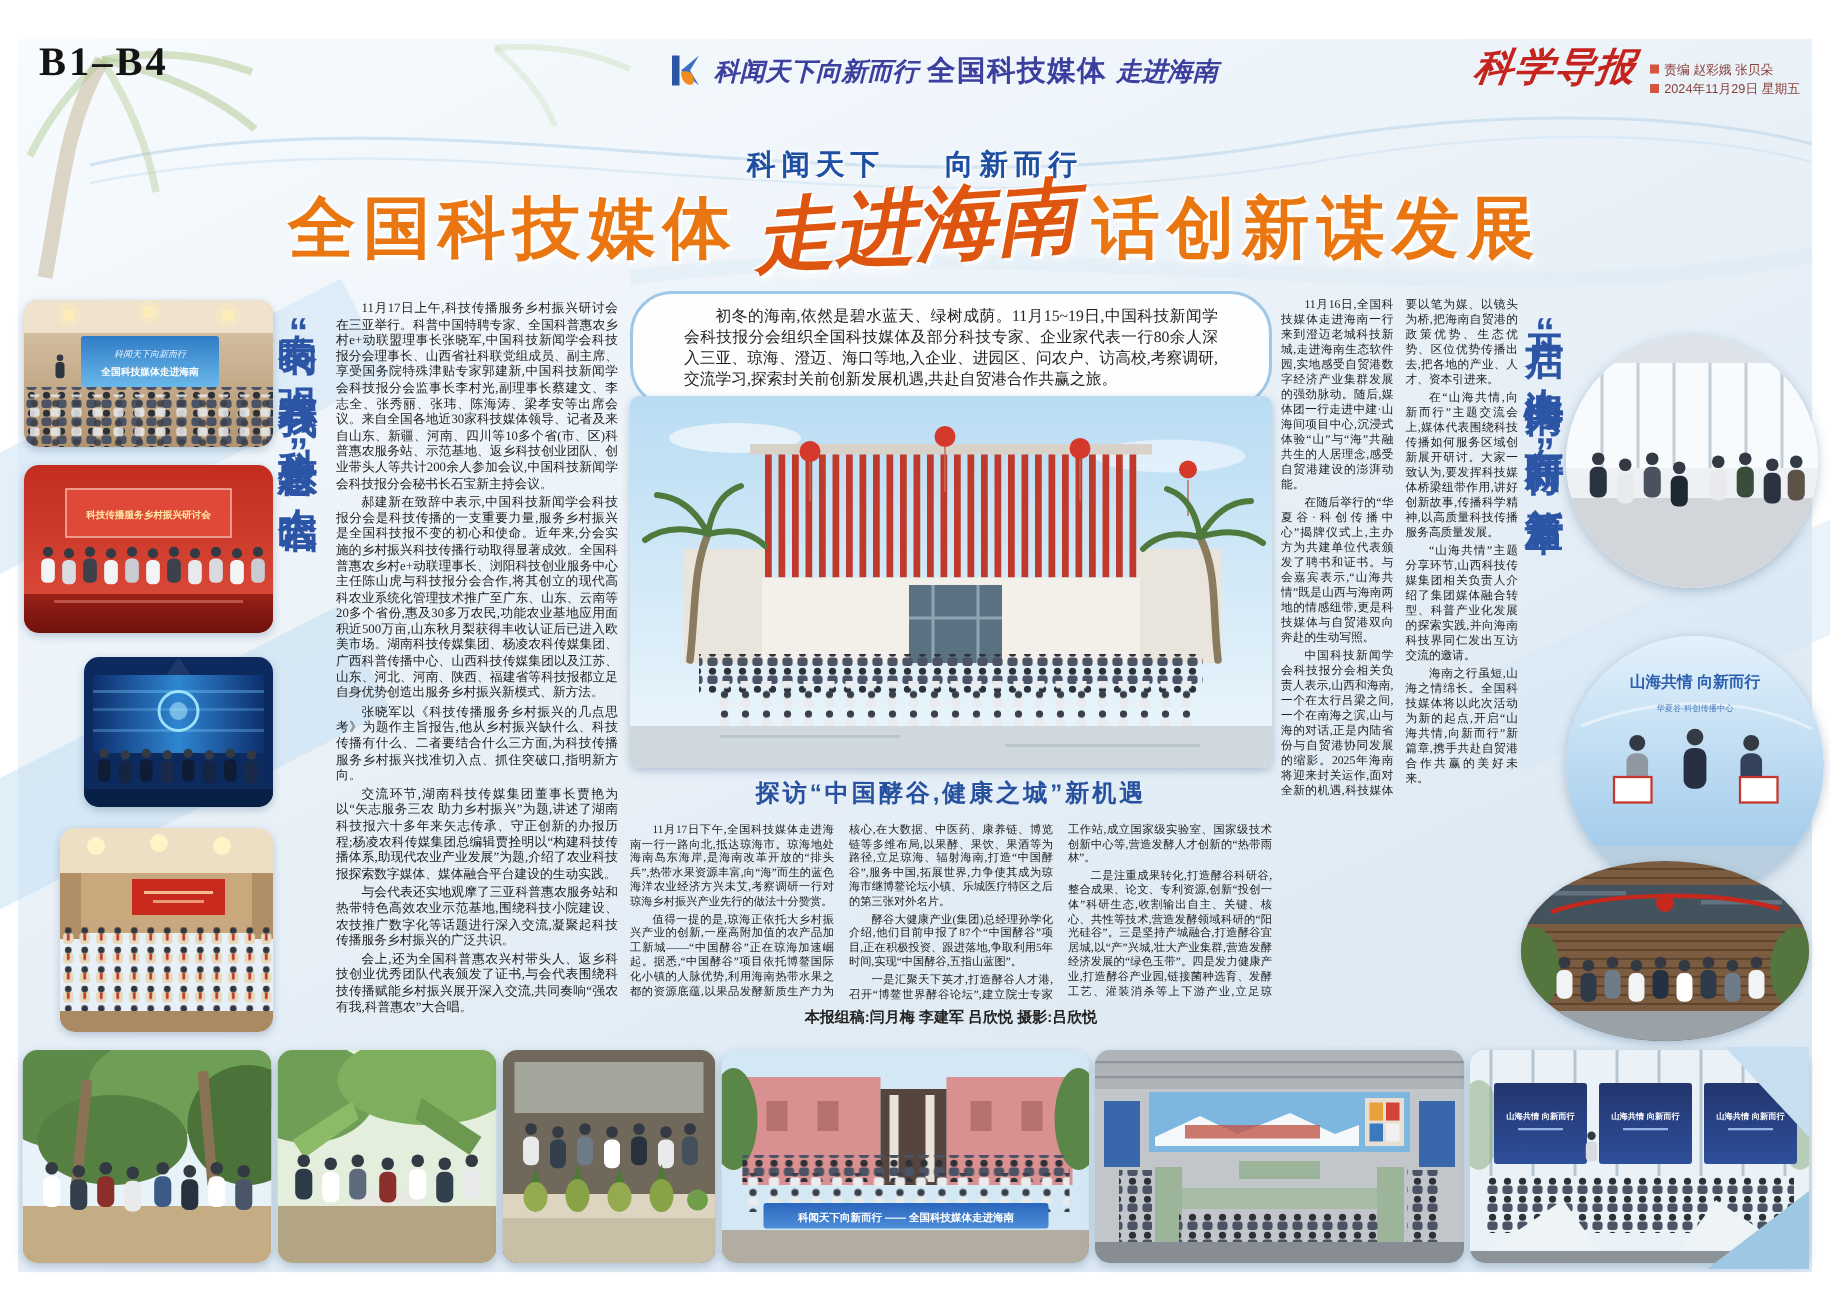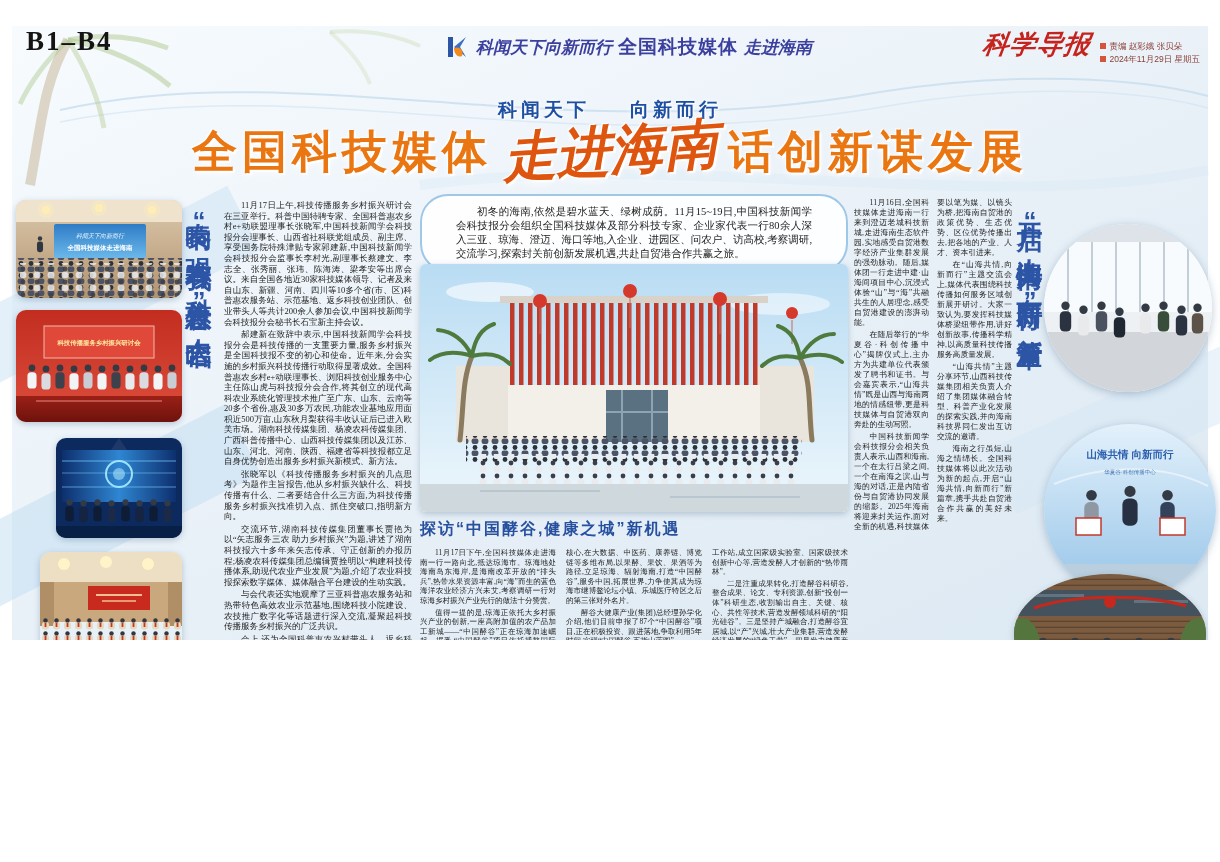--- a/index.html
+++ b/index.html
@@ -1,16 +1,16 @@
 <!DOCTYPE html>
 <html><head>
 <meta charset="utf-8">
 <style>
   html,body{margin:0;padding:0;background:#ffffff;}
-  #page{position:relative;width:1220px;height:640px;background:#fff;overflow:hidden;
+  #page{position:relative;width:1220px;height:862px;background:#fff;overflow:hidden;
         font-family:"Liberation Sans",sans-serif;}
   #canvas{position:absolute;left:12px;top:26px;width:1196px;height:822px;
         background:linear-gradient(155deg,#f7fbfe 0%,#ecf3f9 35%,#e0ebf4 70%,#d9e7f2 100%);}
   .abs{position:absolute;}
   svg{display:block;}
   svg text{font-family:"Liberation Sans",sans-serif;}
 
   
   #edition{left:26px;top:26px;font-family:"Liberation Serif",serif;font-weight:700;
         font-size:27px;color:#141414;letter-spacing:2px;}
@@ -42,21 +42,21 @@
   #left-title{left:186px;top:202px;height:482px;}
   #right-title{left:1017px;top:202px;height:482px;}
   .bodytext{font-family:"Liberation Serif",serif;color:#1d1d1d;text-align:justify;overflow:hidden;}
   .bodytext p{margin:0 0 2px 0;text-indent:2em;}
   #left-body{left:224px;top:200px;width:188px;height:492px;font-size:8.5px;line-height:10.6px;}
   #intro-box{left:420px;top:194px;width:428px;box-sizing:border-box;padding:9px 34px;
         border:2px solid #9fc7e6;border-radius:28px;background:rgba(255,255,255,.9);
         font-family:"Liberation Serif",serif;font-size:10.5px;line-height:14px;color:#222;
         text-align:justify;}
   #intro-box p{margin:0;text-indent:2em;}
-  #center-caption{left:420px;top:519px;width:428px;text-align:left;font-size:16px;
+  #center-caption{left:420px;top:519px;width:428px;text-align:center;font-size:16px;
         font-weight:800;color:#27509f;letter-spacing:2px;}
   #center-body{left:420px;top:548px;width:428px;height:122px;font-size:7.5px;line-height:9.6px;
         column-count:3;column-gap:10px;}
   #credit-line{left:420px;top:671px;width:428px;text-align:center;font-size:10px;
         font-weight:700;color:#222;}
   #right-body{left:854px;top:198px;width:158px;height:492px;font-size:7.8px;line-height:10px;
         column-count:2;column-gap:8px;}
 
   
   .ph{position:absolute;border-radius:10px;overflow:hidden;

